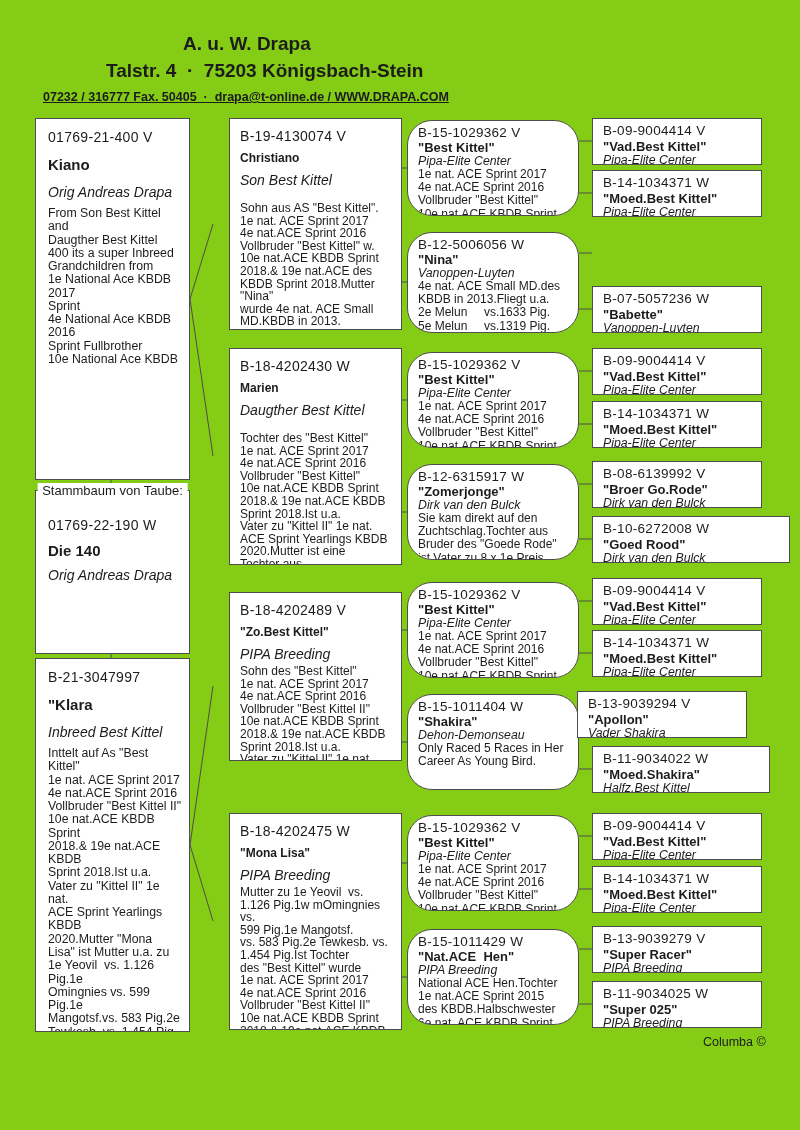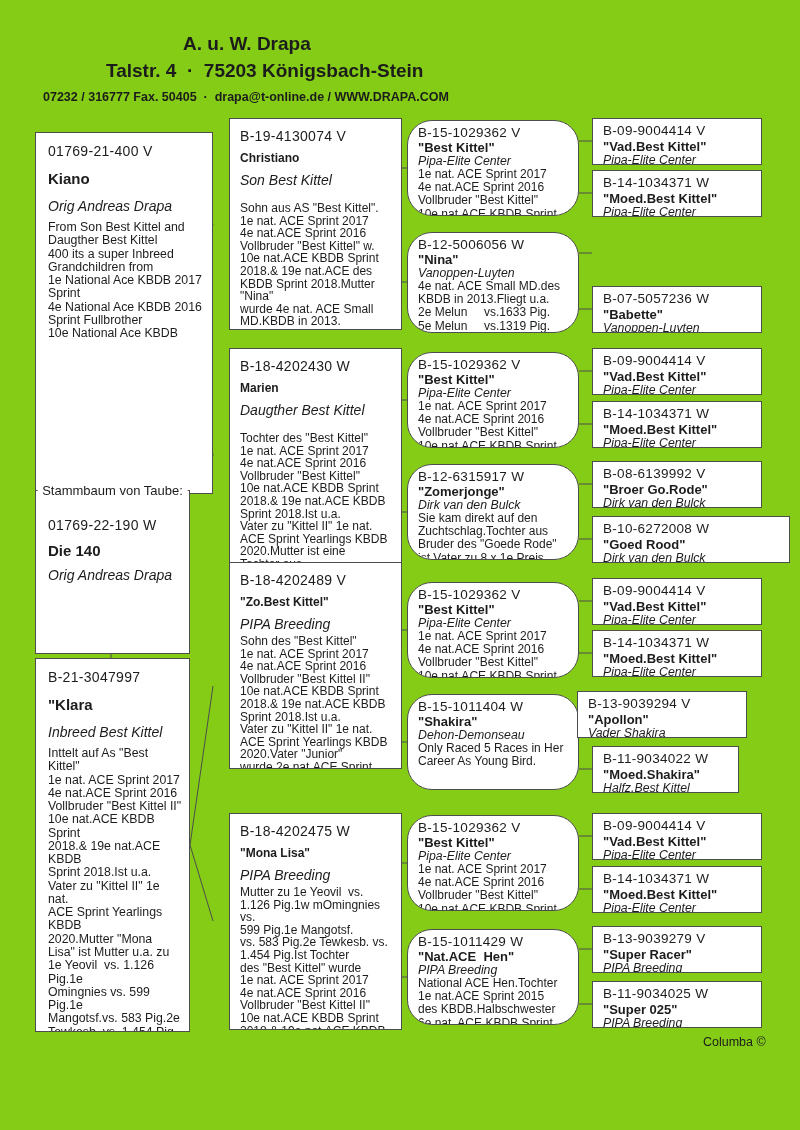--- a/index.html
+++ b/index.html
@@ -1,21 +1,21 @@
 <!DOCTYPE html>
 <html><head>
 <meta charset="utf-8">
 <style>
   html,body{margin:0;padding:0;background:#ffffff;}
   #page{position:relative;width:800px;height:1130px;background:#84cc16;
         font-family:"Liberation Sans",sans-serif;color:#1c1c1c;overflow:hidden;}
   .hline{position:absolute;font-weight:bold;white-space:pre;}
   #h-owner{top:33px;left:183px;font-size:19px;}
   #h-address{top:60px;left:106px;font-size:19px;}
-  #h-contact{top:90px;left:43px;font-size:12.5px;}
+  #h-contact{top:90px;left:43px;font-size:12.5px;text-decoration:underline;}
   svg.wires{position:absolute;top:0;left:0;z-index:0;}
   .pbox{position:absolute;z-index:1;background:#fff;border:1px solid #4d4d4d;
         box-sizing:border-box;overflow:hidden;}
   .ring{letter-spacing:.3px;white-space:pre;}
   .pname{font-weight:bold;white-space:pre;}
   .porigin{font-style:italic;white-space:pre;}
   .pdetails{white-space:pre-wrap;}
   
   .g1{padding:10px 6px 0 12px;}
   .g1 .ring{font-size:14px;margin-bottom:11px;}
@@ -93,21 +93,21 @@
       <line x1="579" y1="653" x2="592" y2="653"></line>
       <line x1="579" y1="714" x2="592" y2="714"></line>
       <line x1="579" y1="769" x2="592" y2="769"></line>
       <line x1="579" y1="836" x2="592" y2="836"></line>
       <line x1="579" y1="889" x2="592" y2="889"></line>
       <line x1="579" y1="949" x2="592" y2="949"></line>
       <line x1="579" y1="1004" x2="592" y2="1004"></line>
     </g>
   </svg>
 
-  <div class="pbox g1" style="left:35px;top:132px;width:178px;height:362px">
+  <div class="pbox g1" style="left:35px;top:118px;width:155px;height:362px">
     <div class="ring">01769-21-400 V</div>
     <div class="pname">Kiano</div>
     <div class="porigin">Orig Andreas Drapa</div>
     <div class="pdetails">From Son Best Kittel and
 Daugther Best Kittel
 400 its a super Inbreed
 Grandchildren from
 1e National Ace KBDB 2017
 Sprint
 4e National Ace KBDB 2016
@@ -170,21 +170,21 @@
 4e nat.ACE Sprint 2016
 Vollbruder "Best Kittel"
 10e nat.ACE KBDB Sprint
 2018.&amp; 19e nat.ACE KBDB
 Sprint 2018.Ist u.a.
 Vater zu "Kittel II" 1e nat.
 ACE Sprint Yearlings KBDB
 2020.Mutter ist eine
 Tochter aus</div>
   </div>
-  <div class="pbox g2" style="left:212px;top:562px;width:173px;height:207px">
+  <div class="pbox g2" style="left:212px;top:592px;width:173px;height:169px">
     <div class="ring">B-18-4202489 V</div>
     <div class="pname">"Zo.Best Kittel"</div>
     <div class="porigin">PIPA Breeding</div>
     <div class="pdetails">Sohn des "Best Kittel"
 1e nat. ACE Sprint 2017
 4e nat.ACE Sprint 2016
 Vollbruder "Best Kittel II"
 10e nat.ACE KBDB Sprint
 2018.&amp; 19e nat.ACE KBDB
 Sprint 2018.Ist u.a.
@@ -326,21 +326,21 @@
   <div class="pbox g4" style="left:592px;top:630px;width:170px;height:47px">
     <div class="ring">B-14-1034371 W</div>
     <div class="pname">"Moed.Best Kittel"</div>
     <div class="porigin">Pipa-Elite Center</div>
   </div>
   <div class="pbox g4" style="left:577px;top:691px;width:170px;height:47px">
     <div class="ring">B-13-9039294 V</div>
     <div class="pname">"Apollon"</div>
     <div class="porigin">Vader Shakira</div>
   </div>
-  <div class="pbox g4" style="left:592px;top:746px;width:147px;height:47px">
+  <div class="pbox g4" style="left:592px;top:746px;width:178px;height:47px">
     <div class="ring">B-11-9034022 W</div>
     <div class="pname">"Moed.Shakira"</div>
     <div class="porigin">Halfz.Best Kittel</div>
   </div>
   <div class="pbox g4" style="left:592px;top:813px;width:170px;height:47px">
     <div class="ring">B-09-9004414 V</div>
     <div class="pname">"Vad.Best Kittel"</div>
     <div class="porigin">Pipa-Elite Center</div>
   </div>
   <div class="pbox g4" style="left:592px;top:866px;width:170px;height:47px">

